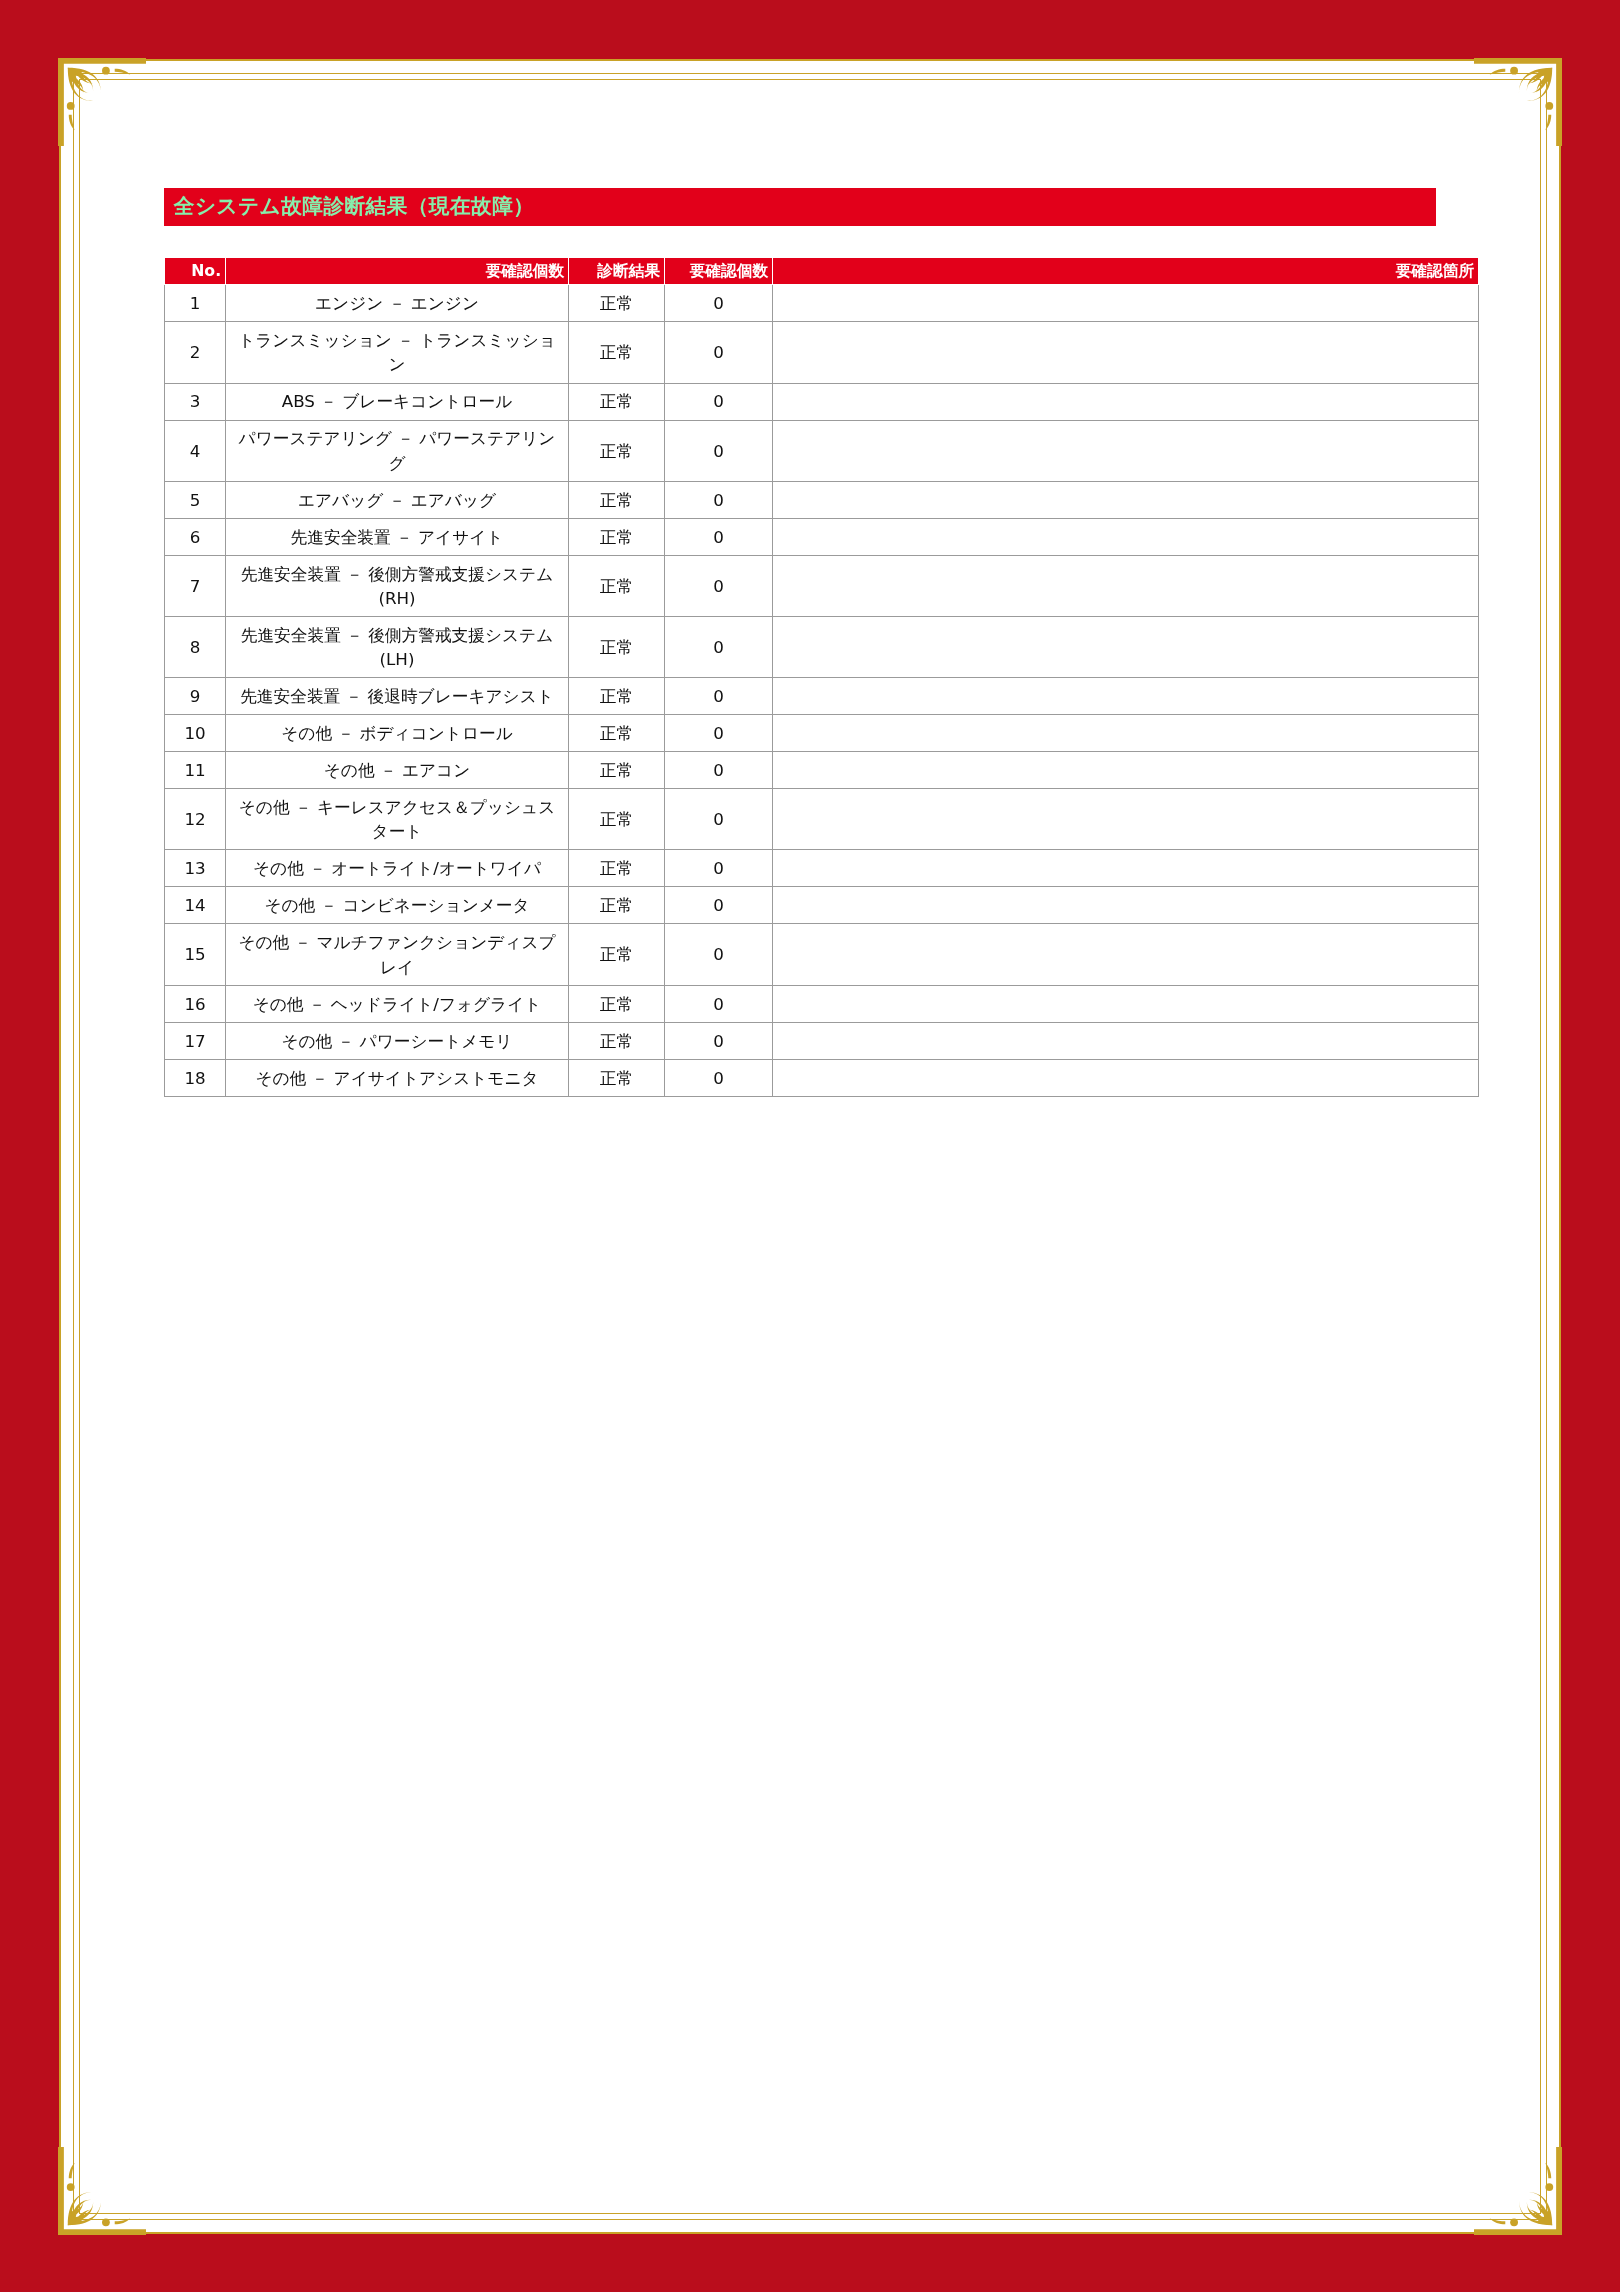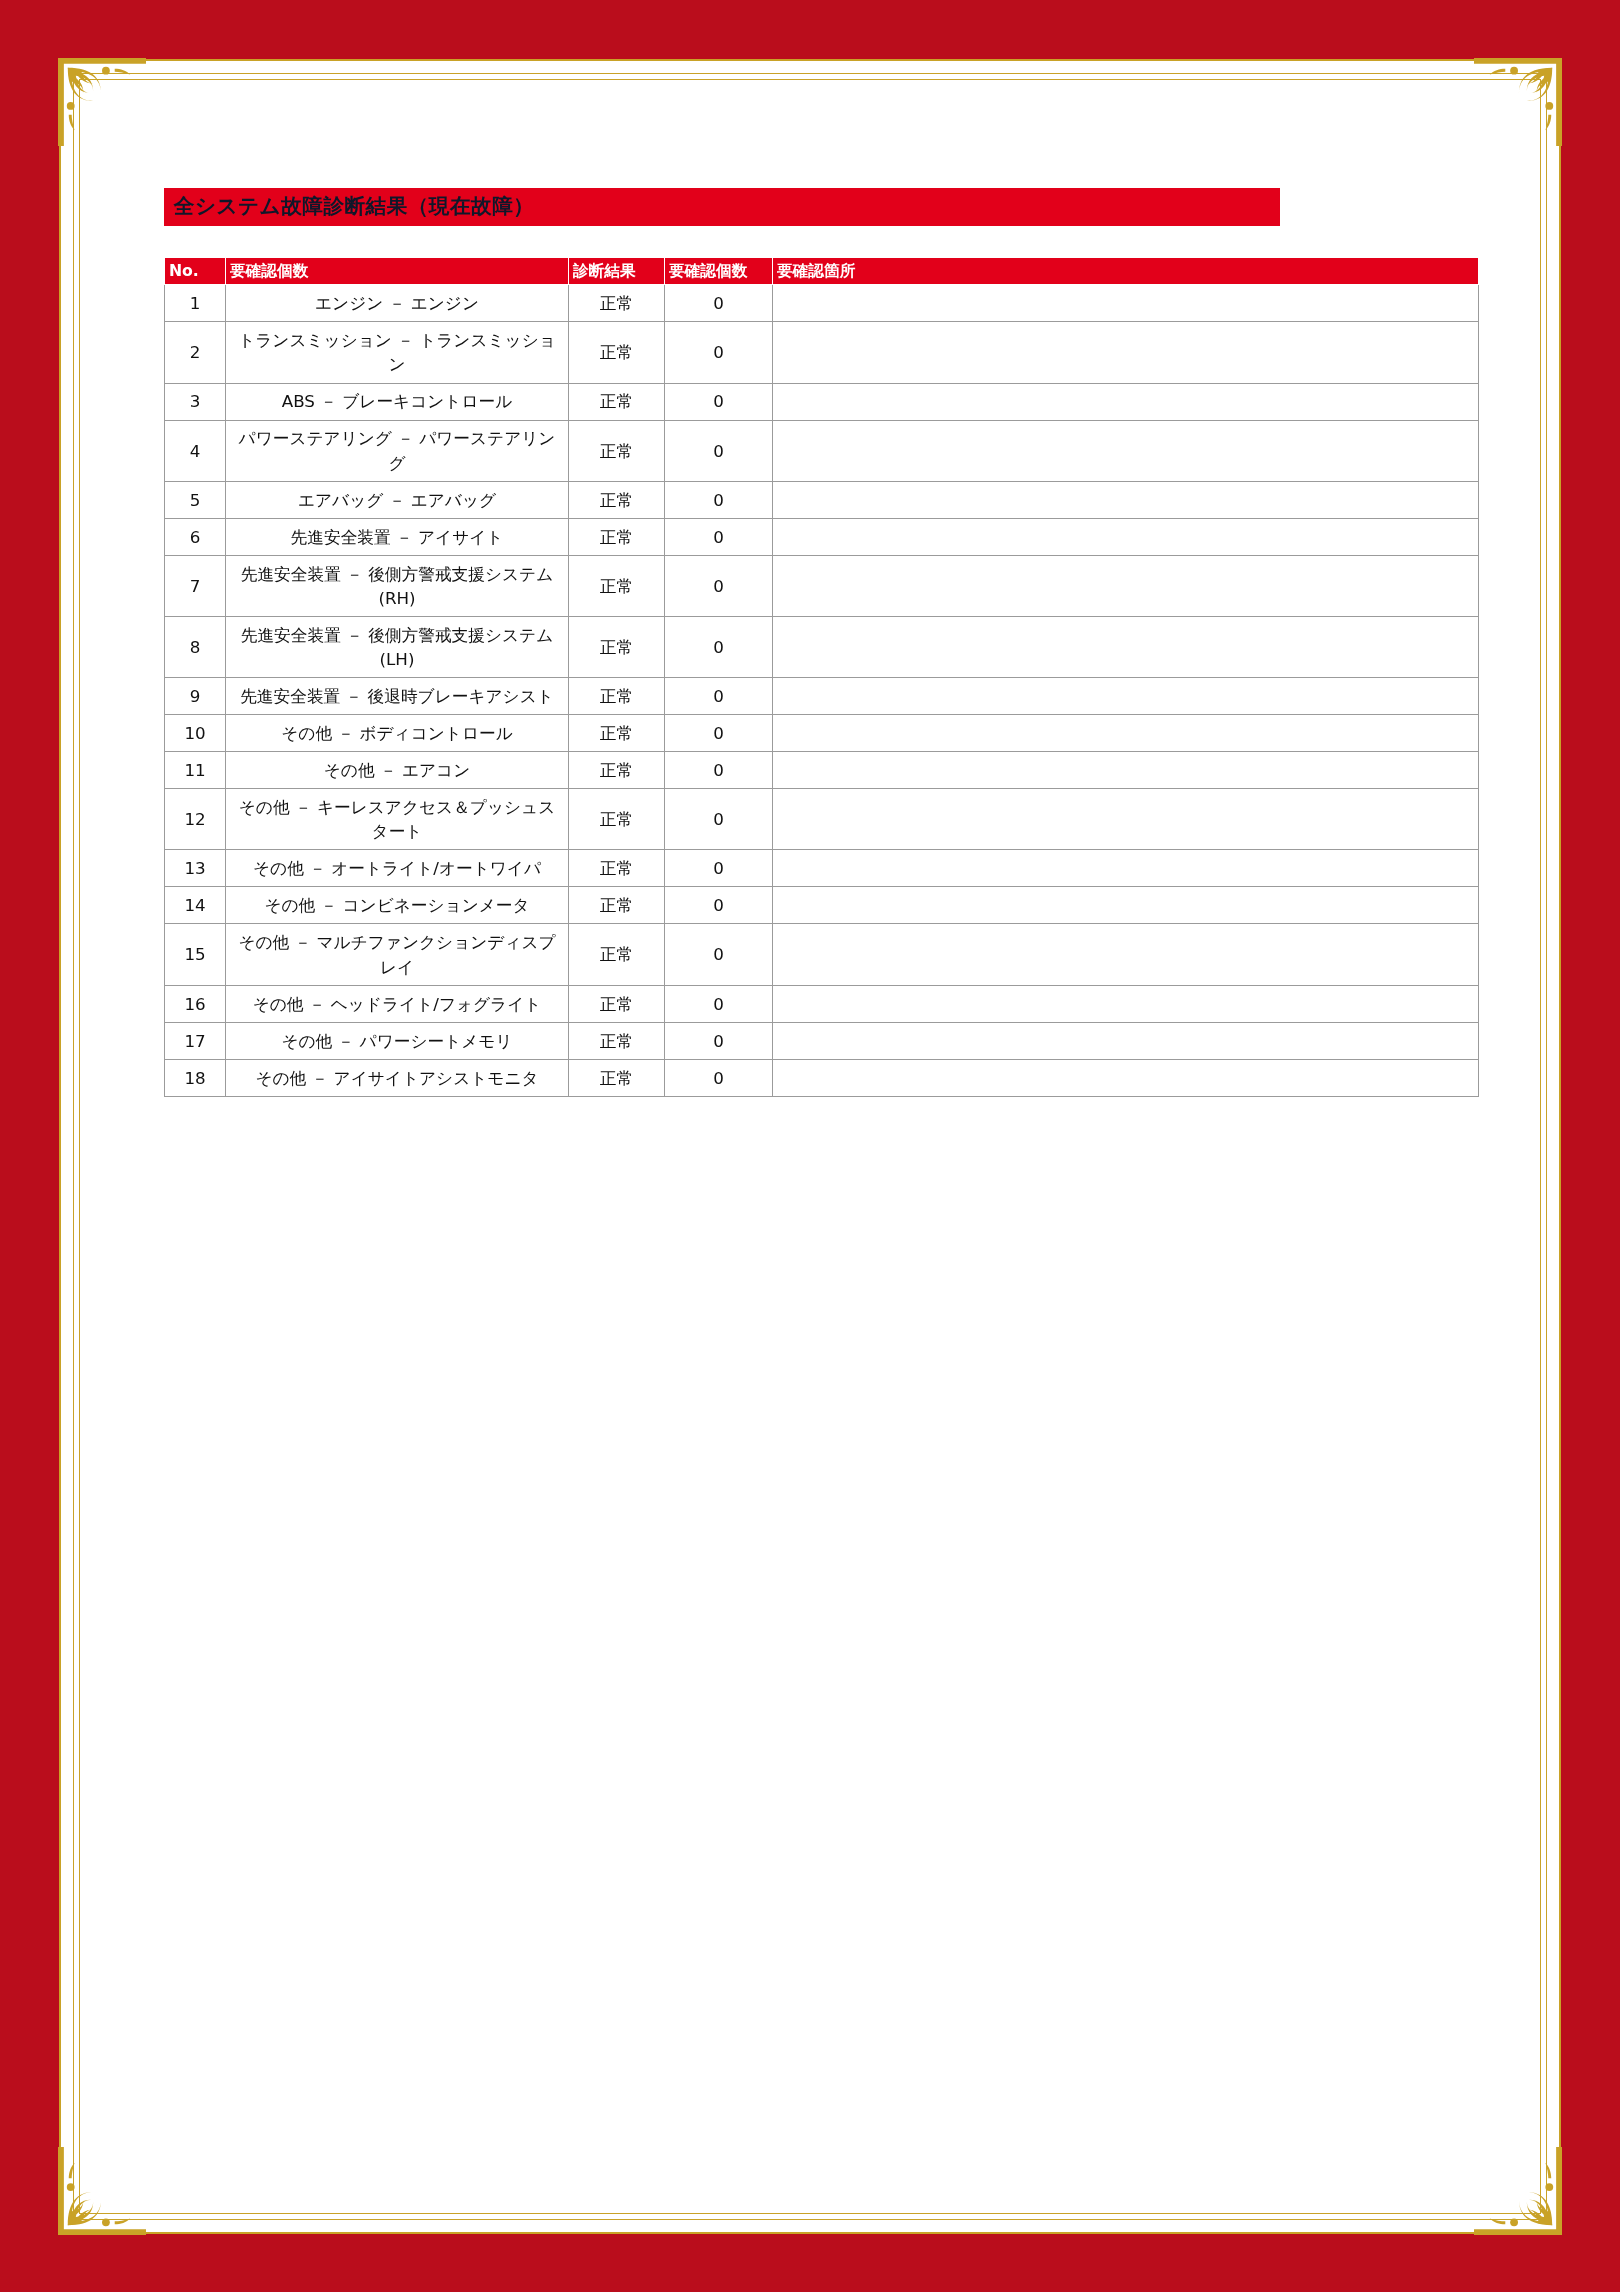--- a/index.html
+++ b/index.html
@@ -67,46 +67,46 @@
   
   .content {
     position: absolute;
     left: 103px;
     top: 127px;
     width: 1313px;
   }
 
   .section-title {
     background: #e2001a;
-    color: #0f172a;
+    color: #86efac;
     font-size: 20.6px;
     font-weight: bold;
     padding: 6.9px 9.8px 8.8px 9.8px;
     line-height: 1.1;
     letter-spacing: 0.5px;
     box-sizing: border-box;
-    width: 1116px;
+    width: 1272px;
   }
 
   table.diag {
     margin-top: 31px;
     border-collapse: collapse;
     width: 1313px;
     table-layout: fixed;
     font-size: 16.7px;
     color: #111111;
   }
   table.diag th {
     background: #e2001a;
     color: #ffffff;
     font-weight: bold;
     font-size: 15.7px;
     border: 1px solid #ffffff;
     padding: 3.9px 3.9px 4.9px 3.9px;
-    text-align: left;
+    text-align: right;
     line-height: 1.1;
   }
   table.diag td {
     border: 1px solid #9b9b9b;
     padding: 5.9px 7.8px;
     line-height: 1.45;
     vertical-align: middle;
   }
   .col-no     { width: 61px; }
   .col-system { width: 343px; }

